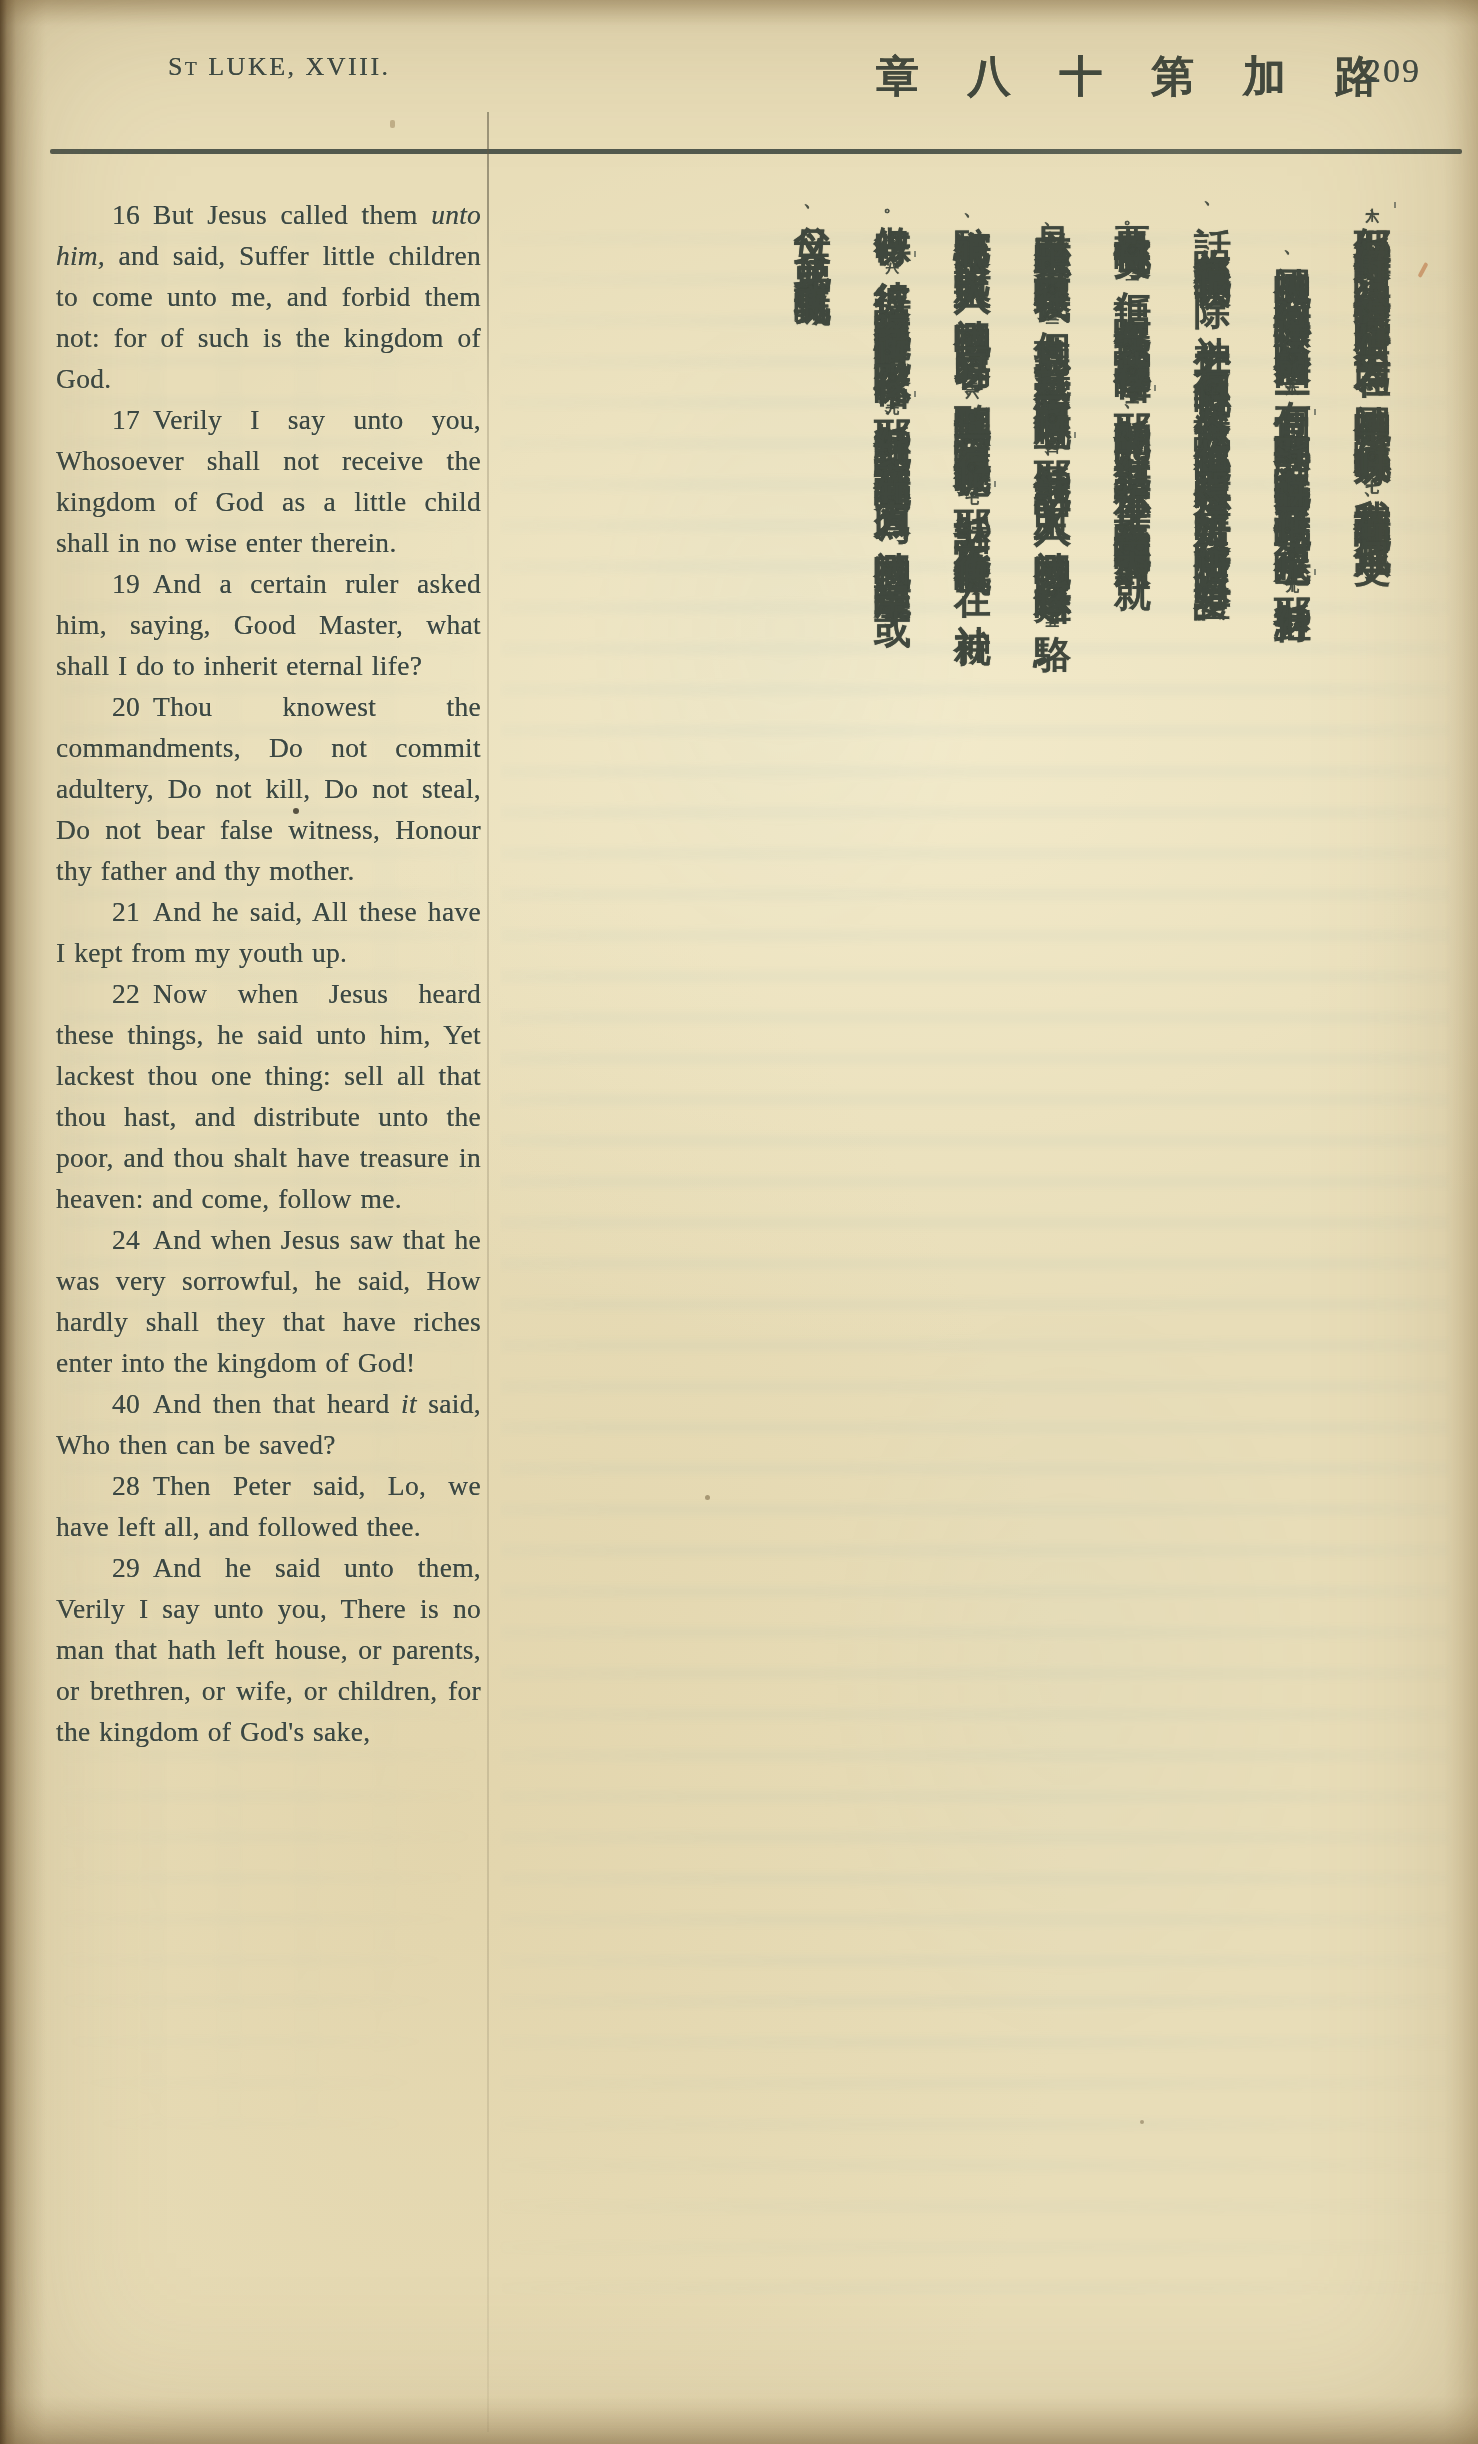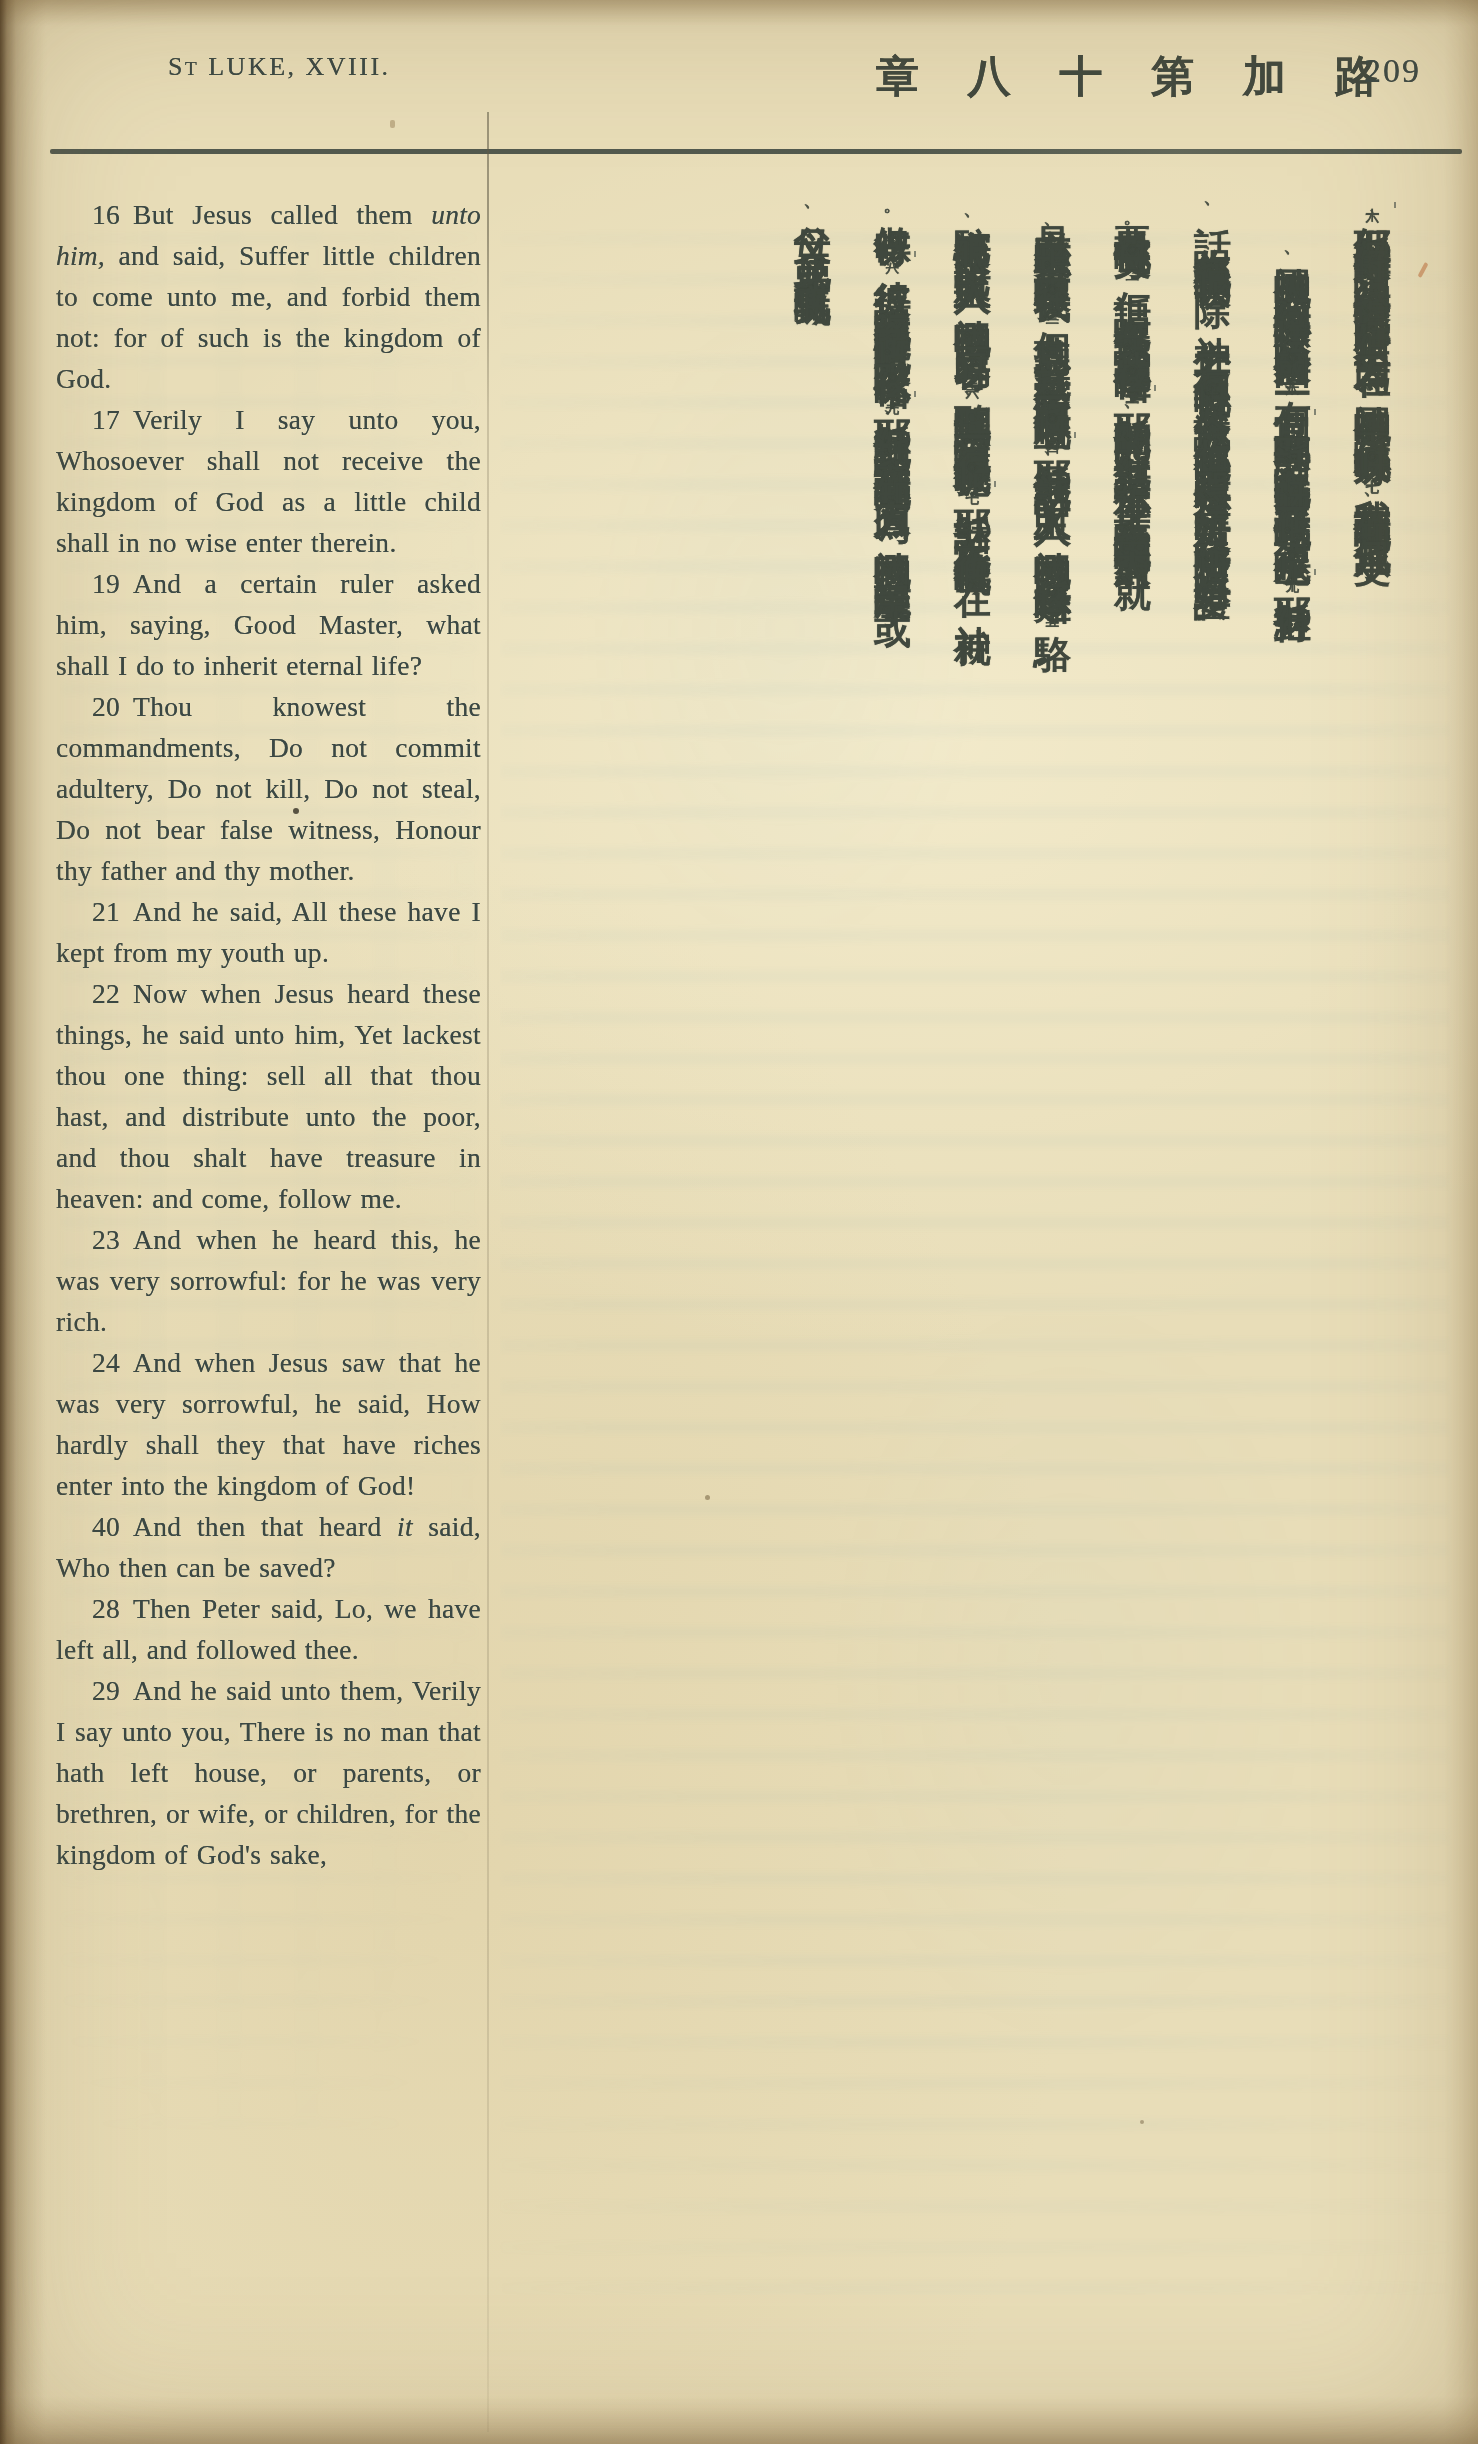--- a/index.html
+++ b/index.html
@@ -85,21 +85,21 @@
   }
 
   
   .english-col{
     position:absolute; left:56px; top:194px; width:425px;
     font-size:27.5px; line-height:41px; color:var(--ink-en);
     text-align:justify; letter-spacing:.3px; word-spacing:1.5px;
     text-shadow:0 0 .6px rgba(59,72,68,.75);
   }
   .english-col p.verse{text-indent:36px;}
-  .english-col .vnum{margin-right:13px;}
+  .english-col .vnum{margin-right:13px;margin-left:20px;}
   .english-col em{font-style:italic; letter-spacing:.2px;}
 
   
   .chinese-block{
     position:absolute; top:197px; left:752px; width:660px; height:2210px;
     writing-mode:vertical-rl; text-orientation:upright;
     font-size:37px; letter-spacing:3px; color:var(--ink-zh);
     font-weight:bold;
     text-shadow:0 0 .7px rgba(64,72,62,.85);
   }
@@ -130,21 +130,20 @@
 <div class="header-rule"></div>
 <div class="col-divider"></div>
 
 <div class="english-col" id="verses">
     <p class="verse"><span class="vnum">16</span><span>But Jesus called them </span><em>unto him,</em><span> and said, Suffer little children to come unto me, and forbid them not: for of such is the kingdom of God.</span></p>
     <p class="verse"><span class="vnum">17</span><span>Verily I say unto you, Whosoever shall not receive the kingdom of God as a little child shall in no wise enter therein.</span></p>
     <p class="verse"><span class="vnum">19</span><span>And a certain ruler asked him, saying, Good Master, what shall I do to inherit eternal life?</span></p>
     <p class="verse"><span class="vnum">20</span><span>Thou knowest the commandments, Do not commit adultery, Do not kill, Do not steal, Do not bear false witness, Honour thy father and thy mother.</span></p>
     <p class="verse"><span class="vnum">21</span><span>And he said, All these have I kept from my youth up.</span></p>
     <p class="verse"><span class="vnum">22</span><span>Now when Jesus heard these things, he said unto him, Yet lackest thou one thing: sell all that thou hast, and distribute unto the poor, and thou shalt have treasure in heaven: and come, follow me.</span></p>
-    <p class="verse"><span class="vnum">23</span><span>And when he heard this, he was very sorrowful: for he was very rich.</span></p>
     <p class="verse"><span class="vnum">24</span><span>And when Jesus saw that he was very sorrowful, he said, How hardly shall they that have riches enter into the kingdom of God!</span></p>
     <p class="verse"><span class="vnum">40</span><span>And then that heard </span><em>it</em><span> said, Who then can be saved?</span></p>
     <p class="verse"><span class="vnum">28</span><span>Then Peter said, Lo, we have left all, and followed thee.</span></p>
     <p class="verse"><span class="vnum">29</span><span>And he said unto them, Verily I say unto you, There is no man that hath left house, or parents, or brethren, or wife, or children, for the kingdom of God's sake,</span></p>
   </div>
 
 <div class="chinese-block" id="cjk">
     <div class="zhcol"><span class="vm"><span class="vn">十六</span></span><span>但</span><span class="zh-name">耶穌</span><span>呌個的嫩仔嚟話</span><span class="pu">、</span><span>由得細伩仔嚟我處</span><span class="pu">、</span><span>唔好禁止佢</span><span class="pu">、</span><span>因為在　神國嘅</span><span class="pu">、</span><span>正係噉樣嘅人呀</span><span class="pu">、</span><span class="vm"><span class="vc">○</span><span class="vn">十七</span></span><span>我實在話你哋知</span><span class="pu">、</span><span>但凡承受</span></div>
     <div class="zhcol"><span>　神國嘅人</span><span class="pu">、</span><span>唔似細伩仔噉樣</span><span class="pu">、</span><span>必唔入得個國</span><span class="pu">。</span><span class="vm"><span class="vc">○</span><span class="vn">十八</span></span><span>有一個官</span><span class="pu">、</span><span>嚟問</span><span class="zh-name">耶穌</span><span>話</span><span class="pu">、</span><span>良善嘅老師呀</span><span class="pu">、</span><span>我要做乜嘢</span><span class="pu">、</span><span>致得永生呢</span><span class="pu">。</span><span class="vm"><span class="vc">○</span><span class="vn">十九</span></span><span class="zh-name">耶穌</span><span>對佢</span></div>
     <div class="zhcol"><span>話</span><span class="pu">、</span><span>你為乜稱我良善呢</span><span class="pu">、</span><span>除　神之外</span><span class="pu">、</span><span>冇一個係良善嘅</span><span class="pu">、</span><span class="vm"><span class="vn">二十</span></span><span>各條誡命</span><span class="pu">、</span><span>你都曉得哩</span><span class="pu">、</span><span>即係唔好行淫</span><span class="pu">、</span><span>唔好殺人</span><span class="pu">、</span><span>唔好偷嘢</span><span class="pu">、</span><span>唔好妄證</span><span class="pu">、</span></div>

